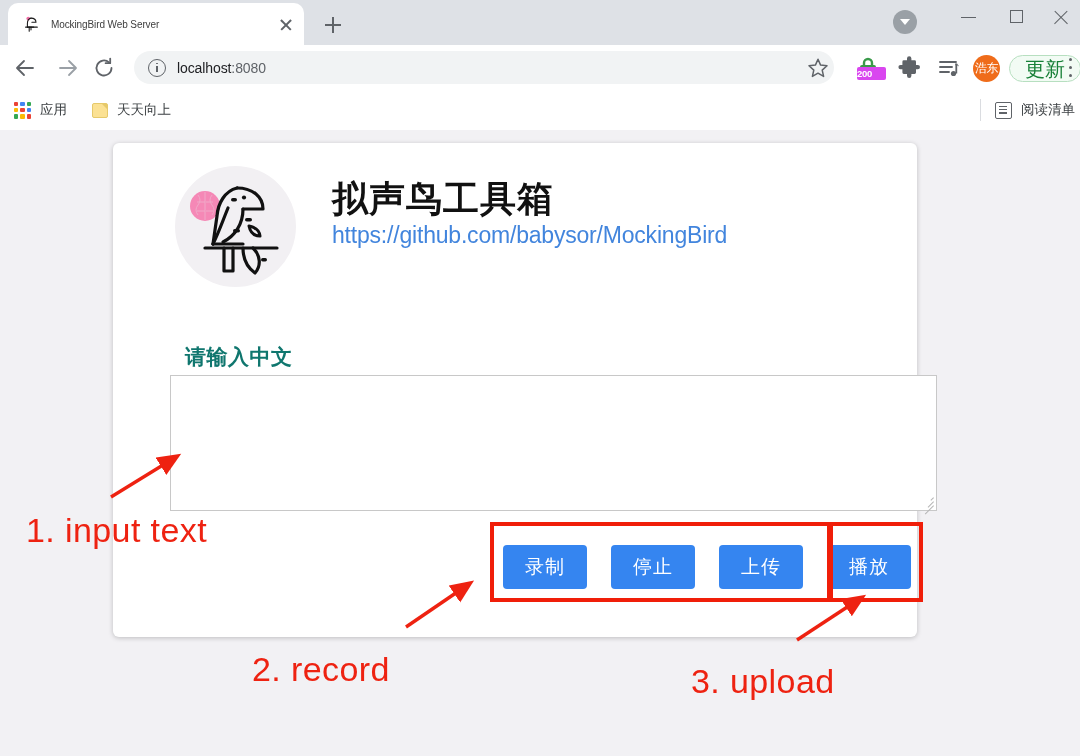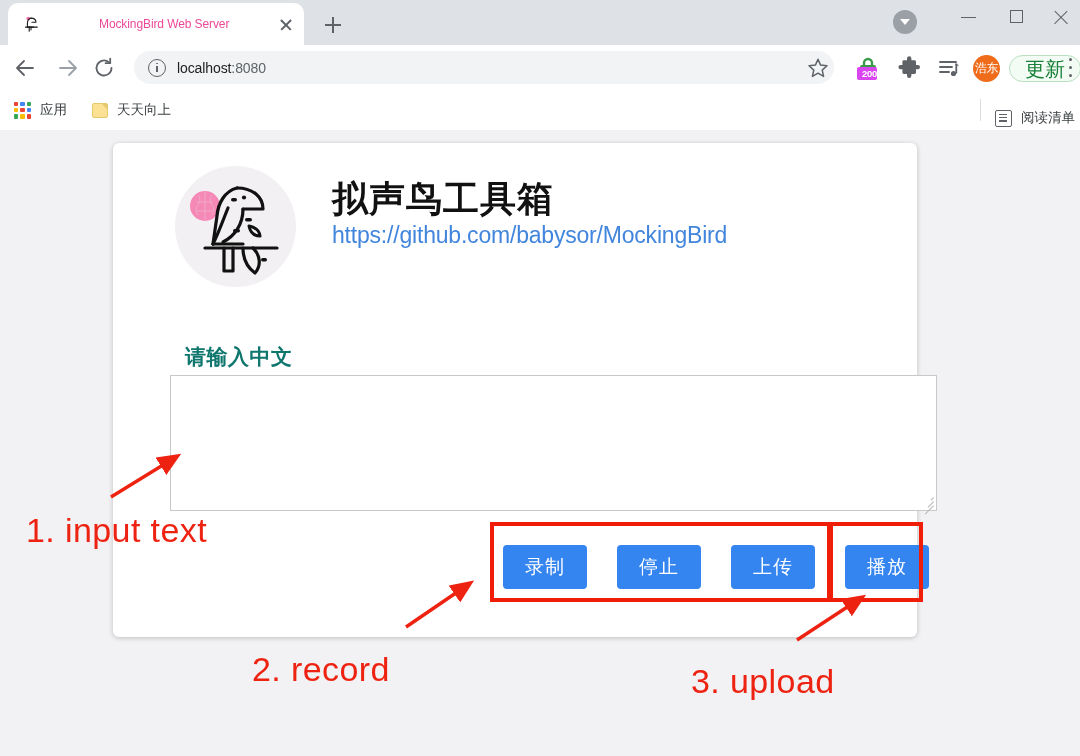--- a/index.html
+++ b/index.html
@@ -46,26 +46,25 @@
   }
   .tab-favicon {
     width: 18px;
     height: 18px;
     flex: 0 0 18px;
     position: relative;
     margin-right: 11px;
   }
   .tab-title {
     flex: 1 1 auto;
-    font-size: 12px;
-    color: #ec4899;
+    font-size: 10px;
+    color: #404040;
     white-space: nowrap;
     overflow: hidden;
     letter-spacing: -0.1px;
-    margin-left: 48px;
   }
   .tab-close {
     flex: 0 0 20px;
     width: 20px; height: 20px;
     position: relative;
     border-radius: 50%;
   }
   .tab-close::before, .tab-close::after {
     content: "";
     position: absolute;
@@ -206,27 +205,27 @@
     top: 10px;
     width: 26px; height: 26px;
   }
   .ext-lock { left: 855px; }
   .ext-puzzle { left: 896px; }
   .ext-list { left: 936px; }
 
   .badge200 {
     position: absolute;
     left: 2px; top: 12px;
-    width: 20px; height: 13px;
+    width: 29px; height: 13px;
     background: #d946ef;
     border-radius: 2px;
     color: #fff;
     font-size: 9.5px;
     font-weight: bold;
-    text-align: right;
+    text-align: left;
     line-height: 13px;
     letter-spacing: -0.3px;
   }
 
   .avatar {
     position: absolute;
     left: 973px; top: 10px;
     width: 27px; height: 27px;
     border-radius: 50%;
     background: #ef6c1a;
@@ -280,21 +279,21 @@
     top: 8px;
     height: 24px;
     display: flex;
     align-items: center;
     font-size: 13.5px;
     color: #3c4043;
     white-space: nowrap;
   }
   .bm-apps   { left: 14px; }
   .bm-folder { left: 92px; }
-  .bm-read   { left: 995px; margin-top: 8px; }
+  .bm-read   { left: 995px; }
 
   .apps-grid {
     width: 17px; height: 17px;
     margin-right: 9px;
     display: grid;
     grid-template-columns: repeat(3, 1fr);
     grid-template-rows: repeat(3, 1fr);
     gap: 2px;
   }
   .apps-grid span { border-radius: 1px; display: block; }
@@ -444,21 +443,21 @@
     background: #3585f0;
     border: none;
     border-radius: 4px;
     color: #ffffff;
     font-size: 19px;
     letter-spacing: 1px;
     cursor: pointer;
     font-family: "DejaVu Sans", "Liberation Sans", sans-serif;
     padding: 0;
   }
-  .btn + .btn { margin-left: 30px; }
+  .btn + .btn { margin-left: 24px; }
   .btn-upload { margin-left: 34px; }
 
   
   .anno-layer {
     position: absolute;
     left: 0; top: 0;
     width: 1080px; height: 756px;
     pointer-events: none;
   }
   .anno-box {

